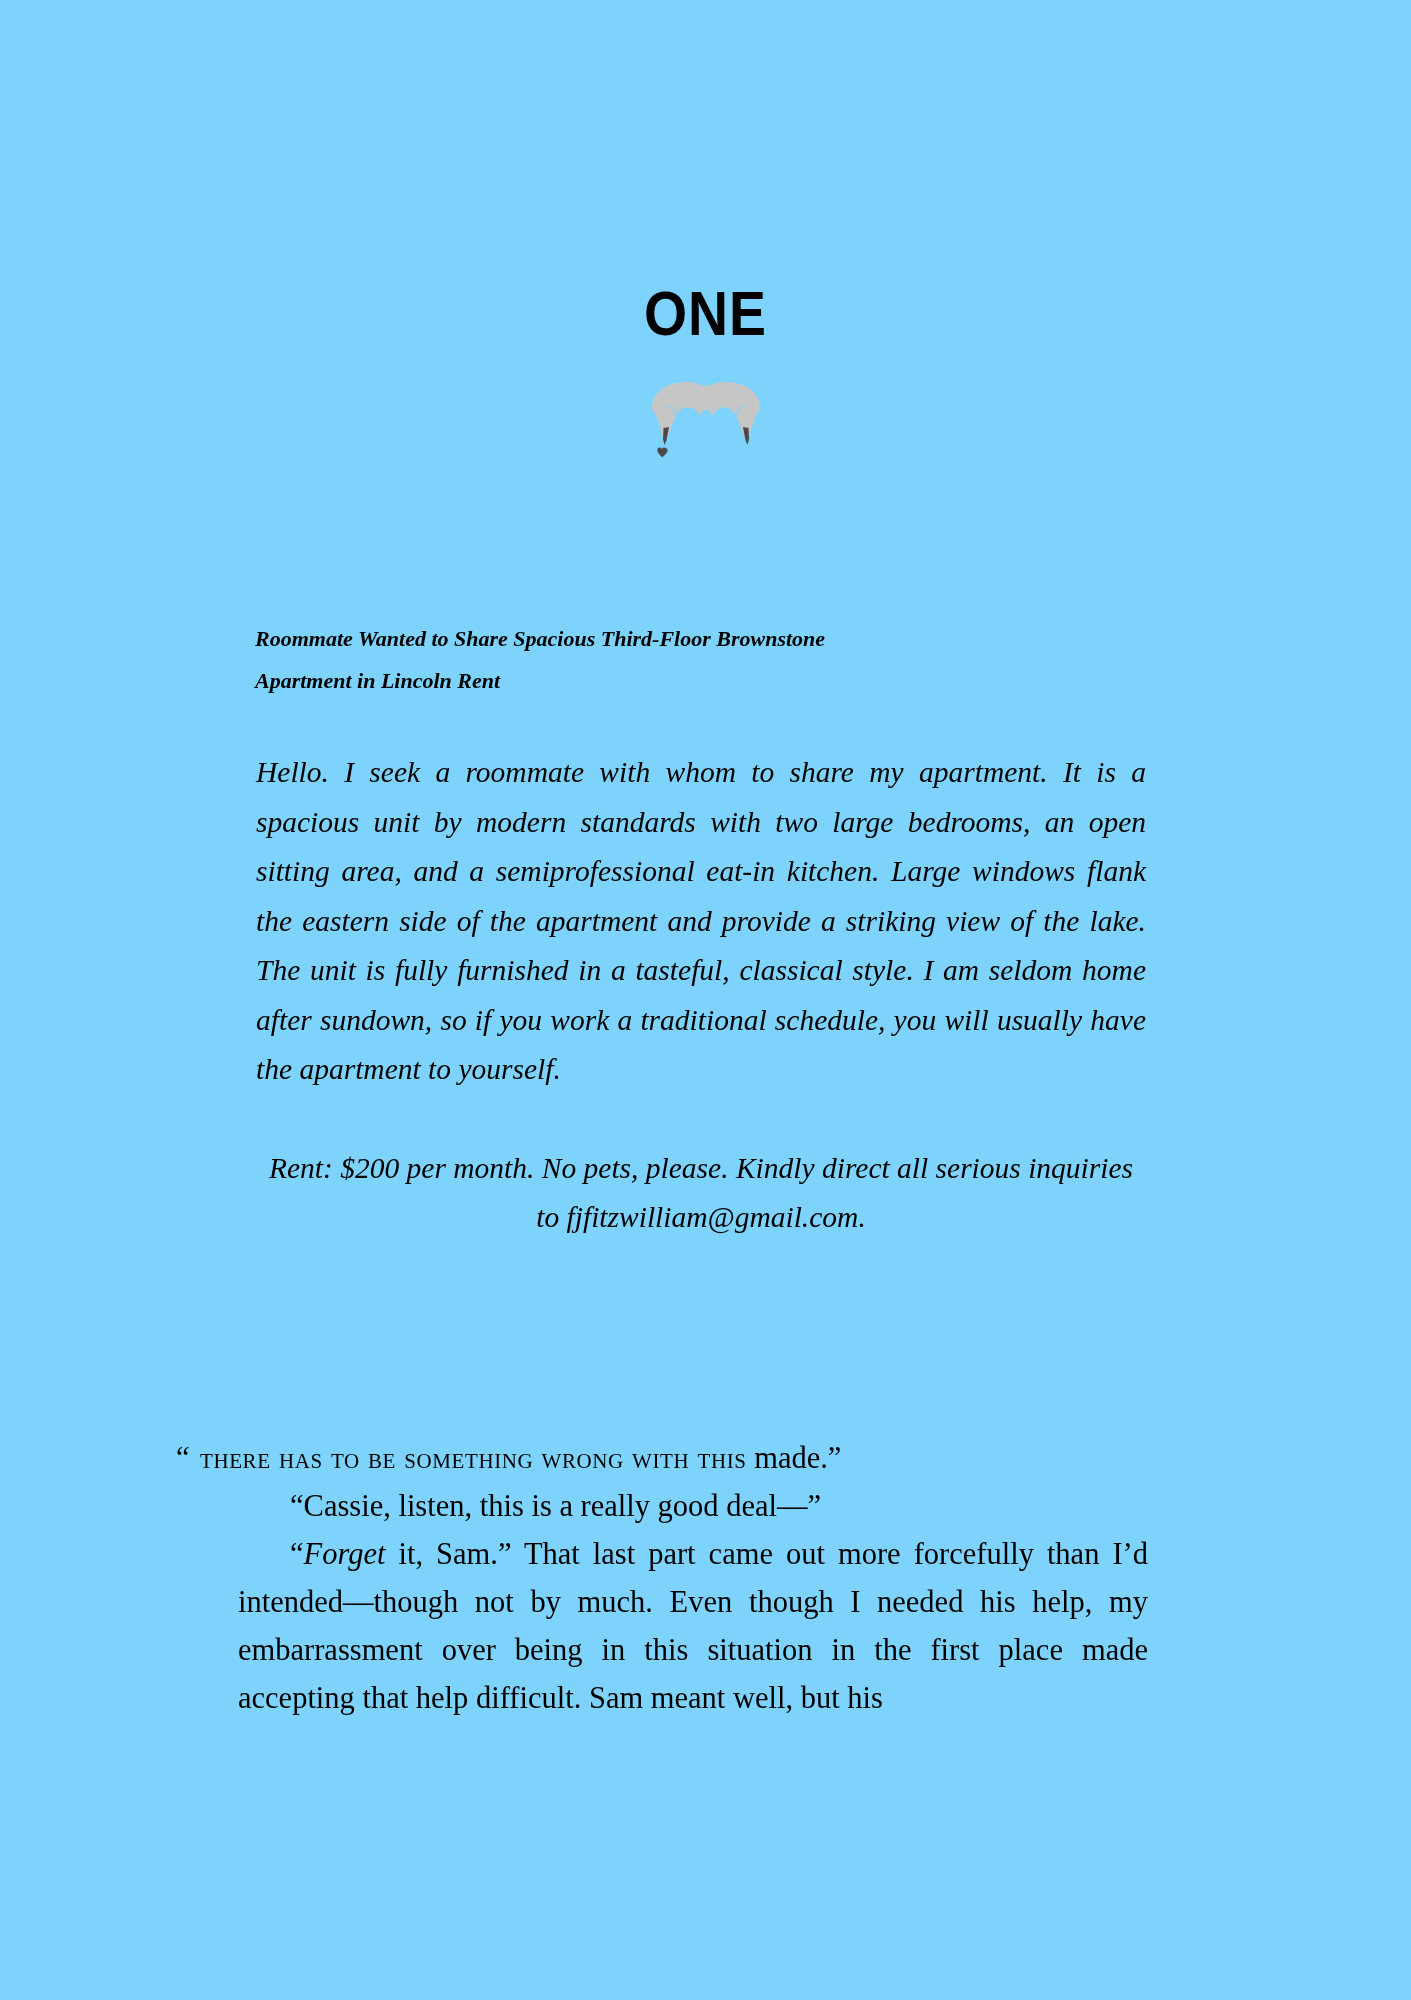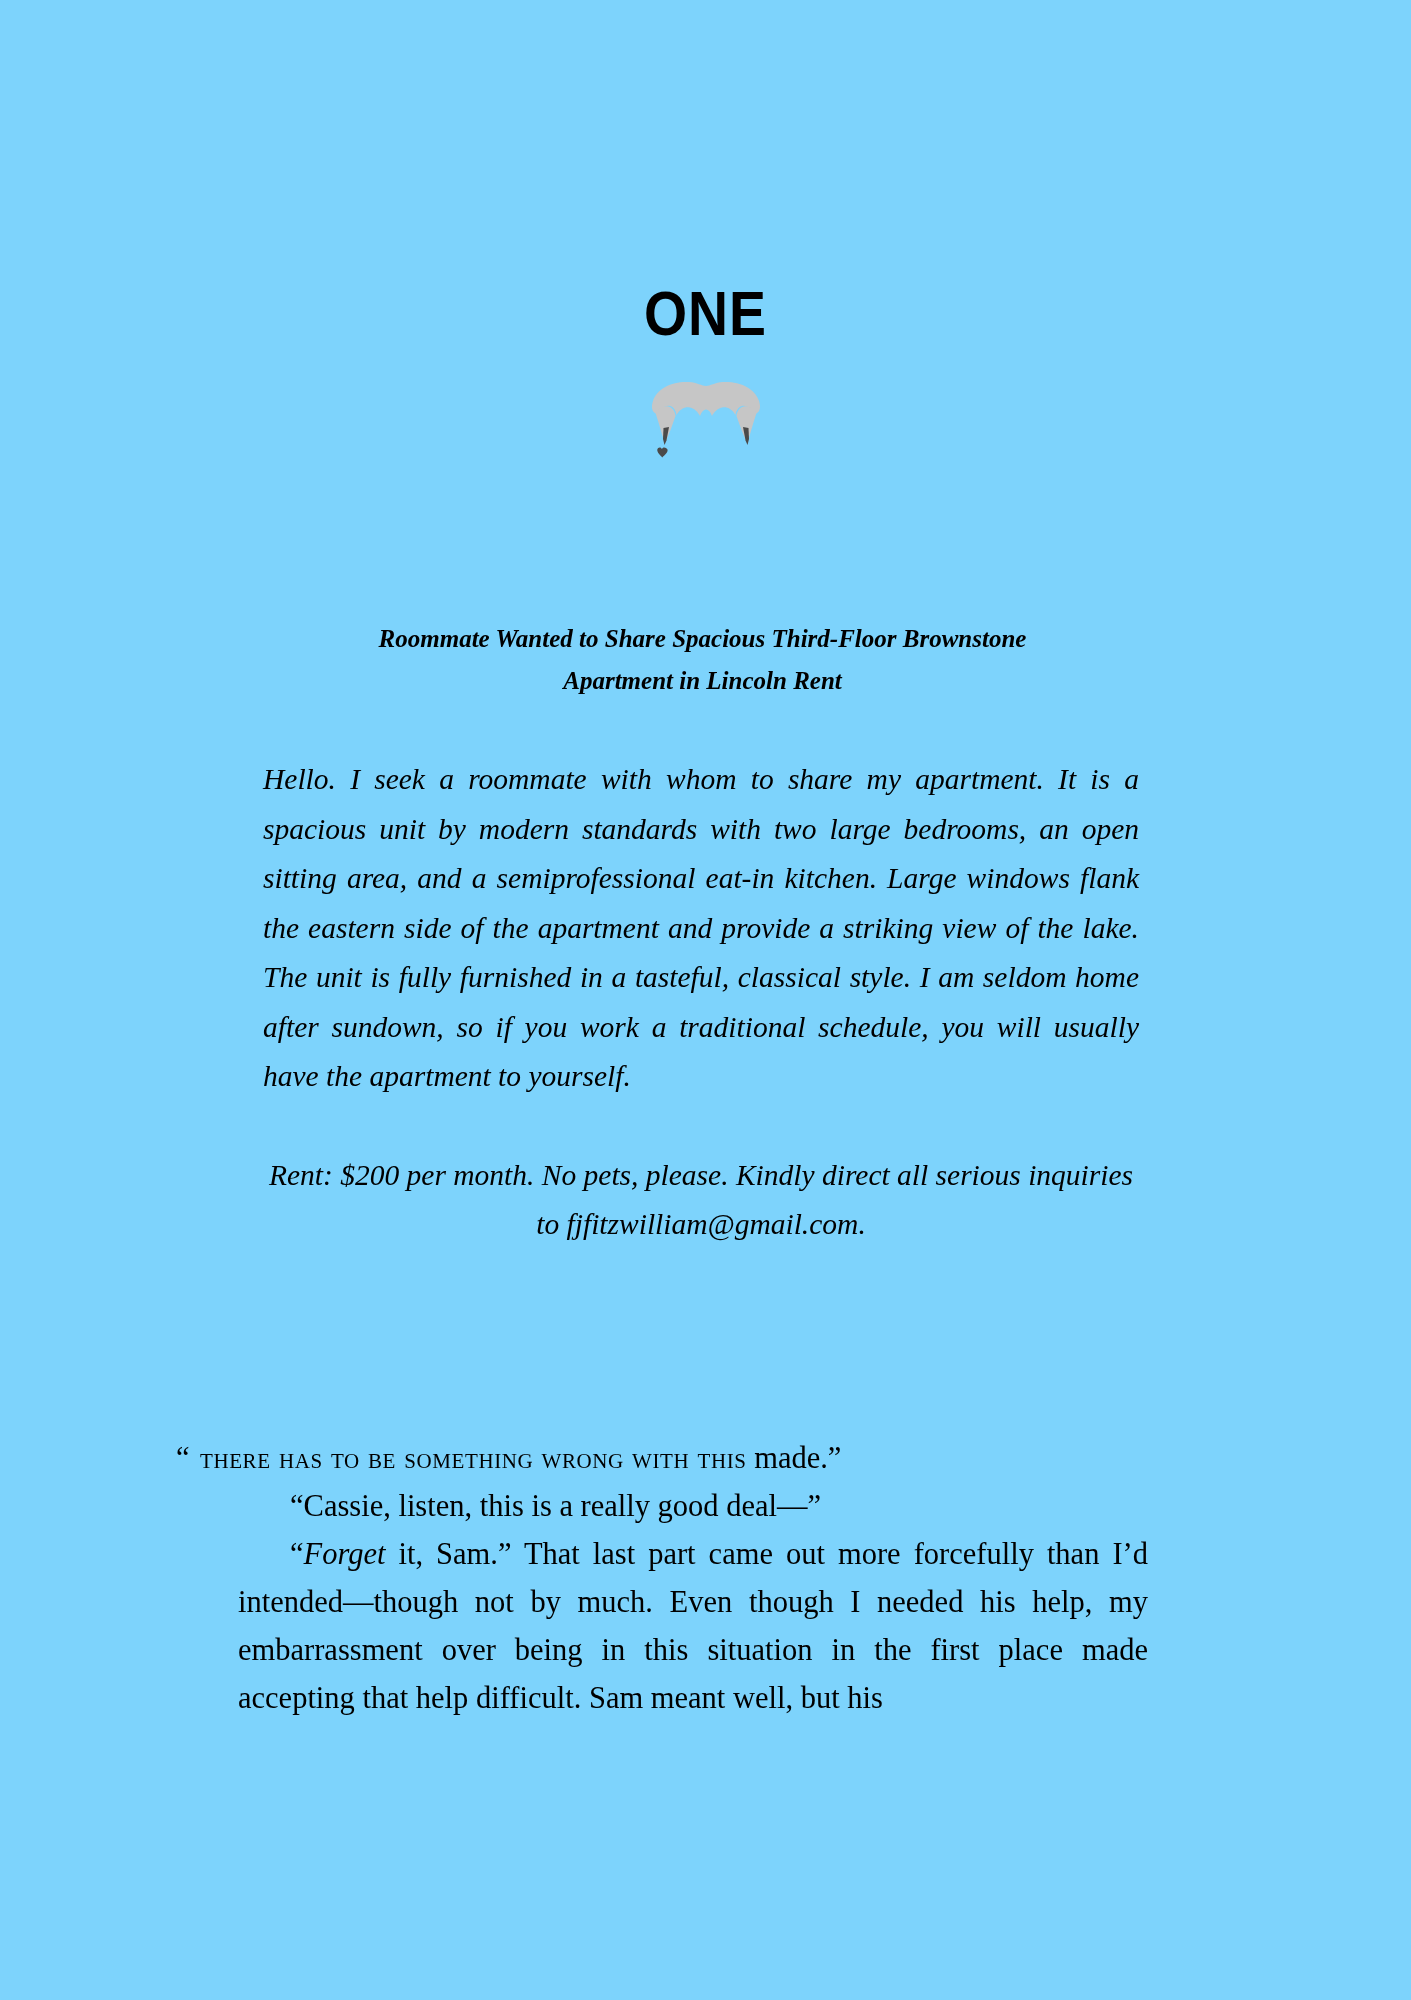--- a/index.html
+++ b/index.html
@@ -51,45 +51,45 @@
   .ornament svg {
     display: inline-block;
   }
 
   
   .ad-heading {
     position: absolute;
     top: 618px;
     left: 255px;
     width: 895px;
-    text-align: center;
+    text-align: left;
     font-family: "Liberation Serif", serif;
     font-style: italic;
     font-weight: bold;
-    font-size: 25px;
+    font-size: 22px;
     line-height: 42px;
     color: #000000;
   }
 
   
   .ad-block {
     position: absolute;
     top: 748px;
     left: 256px;
     width: 890px;
     font-family: "Liberation Serif", serif;
     font-style: italic;
     font-size: 29.5px;
     line-height: 49.5px;
     text-align: justify;
     text-justify: inter-word;
     color: #000000;
   }
   .ad-block p {
-    margin: 7px;
+    margin: 0;
   }
   .ad-block p.gap {
     margin-top: 49px;
   }
   .ad-block p:last-child {
     text-align: center;
   }
 
   
   .body-text {

